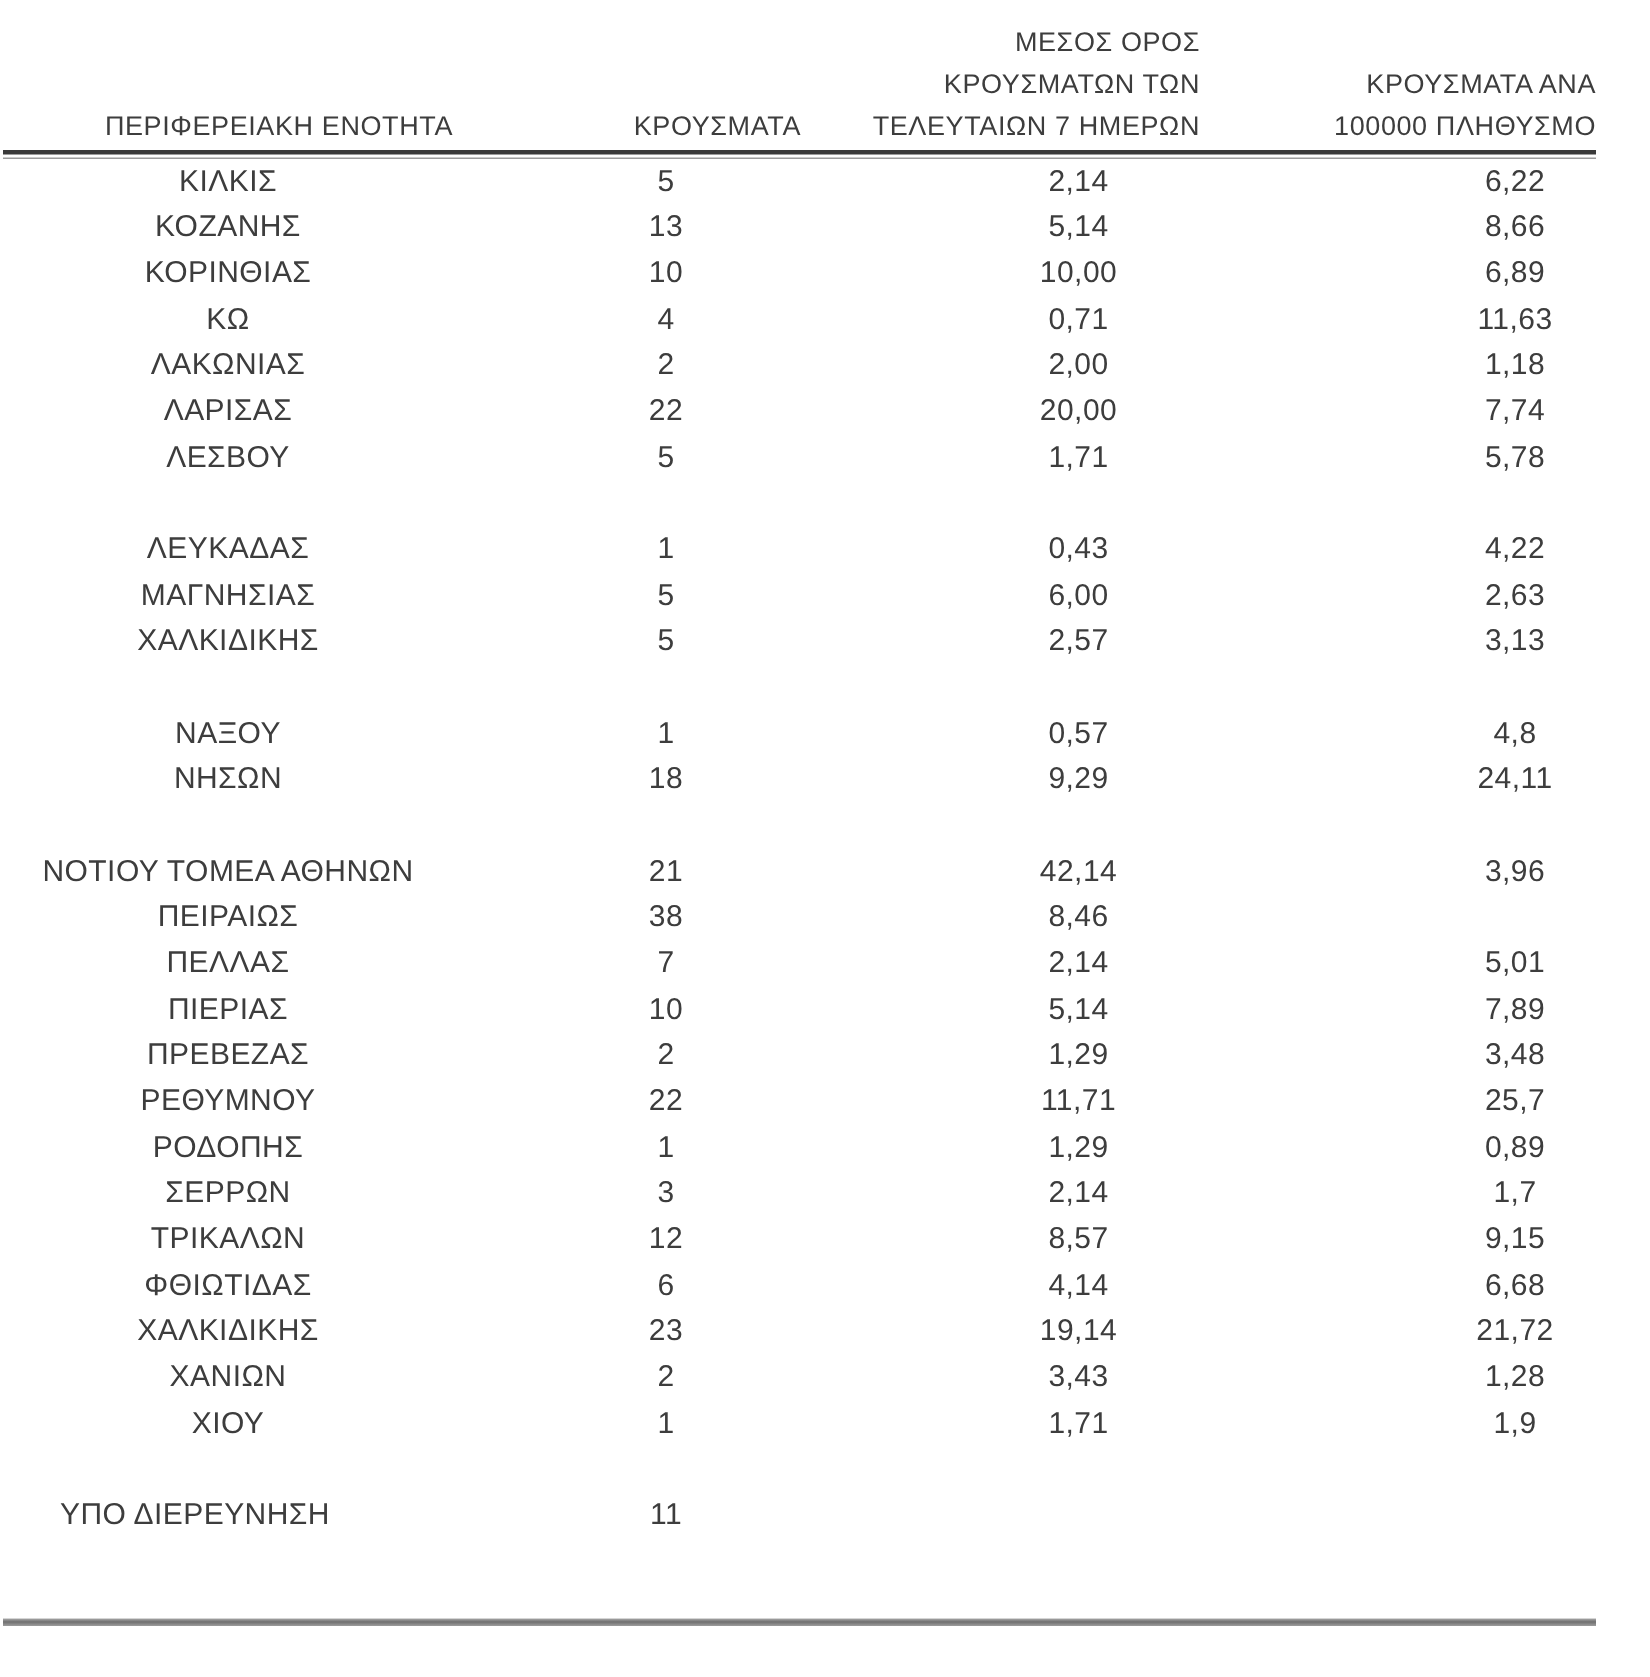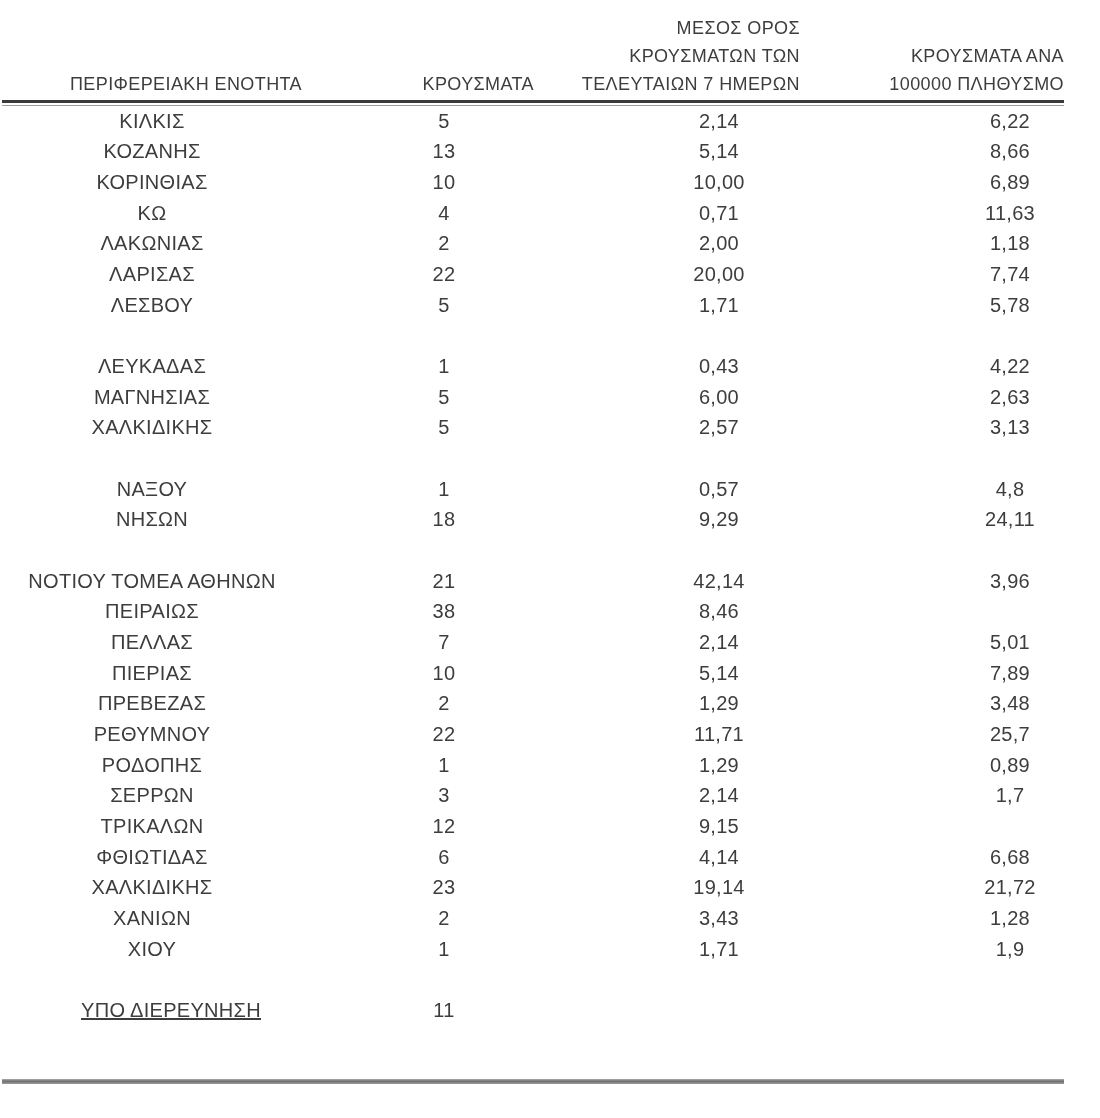--- a/index.html
+++ b/index.html
@@ -47,23 +47,22 @@
     gap: 26px;
   }
   .cell {
     text-align: center;
     font-size: 20px;
     letter-spacing: 0.3px;
     white-space: nowrap;
   }
   .spacer { height: 30.67px; }
   .footer-row .cell.left-cell {
-    text-align: center;
+    text-align: left;
     padding-left: 38px;
-    text-decoration: underline;
   }
   .bottom-rule {
     margin-top: 53px;
     height: 5px;
     background: linear-gradient(180deg, #ababab 0%, #6f6f6f 45%, #9d9d9d 100%);
   }
 </style>
 </head>
 <body>
 
@@ -209,20 +208,21 @@
         </div>
         <div class="grid-row row">
           <div class="cell">ΣΕΡΡΩΝ</div>
           <div class="cell">3</div>
           <div class="cell">2,14</div>
           <div class="cell">1,7</div>
         </div>
         <div class="grid-row row">
           <div class="cell">ΤΡΙΚΑΛΩΝ</div>
           <div class="cell">12</div>
+          <div class="cell">8,57</div>
           <div class="cell">9,15</div>
         </div>
         <div class="grid-row row">
           <div class="cell">ΦΘΙΩΤΙΔΑΣ</div>
           <div class="cell">6</div>
           <div class="cell">4,14</div>
           <div class="cell">6,68</div>
         </div>
         <div class="grid-row row">
           <div class="cell">ΧΑΛΚΙΔΙΚΗΣ</div>

